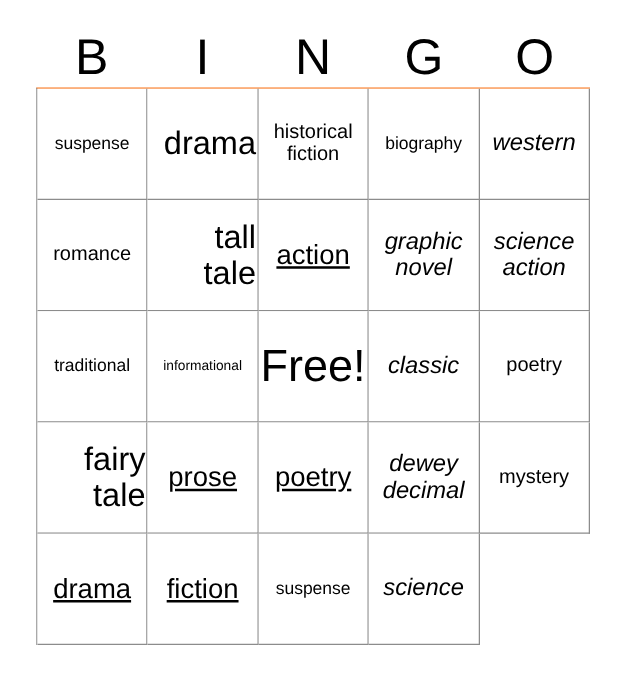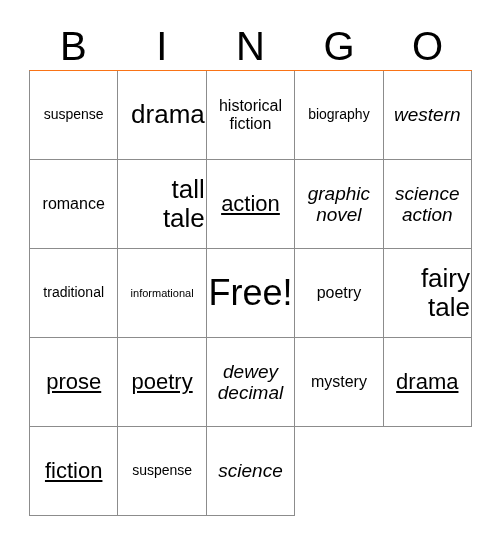--- a/index.html
+++ b/index.html
@@ -133,20 +133,23 @@
 
     <div class="cell">
         <span class="cell-text fs-sm">traditional</span>
       </div>
     <div class="cell">
         <span class="cell-text fs-xs">informational</span>
       </div>
     <div class="cell">
         <span class="cell-text fs-free">Free!</span>
       </div>
+    <div class="cell">
+        <span class="cell-text fs-lg">classic</span>
+      </div>
 
     <div class="cell">
         <span class="cell-text fs-md">poetry</span>
       </div>
     <div class="cell">
         <span class="cell-text fs-xxl">fairy
 tale</span>
       </div>
     <div class="cell">
         <span class="cell-text fs-xl">prose</span>

